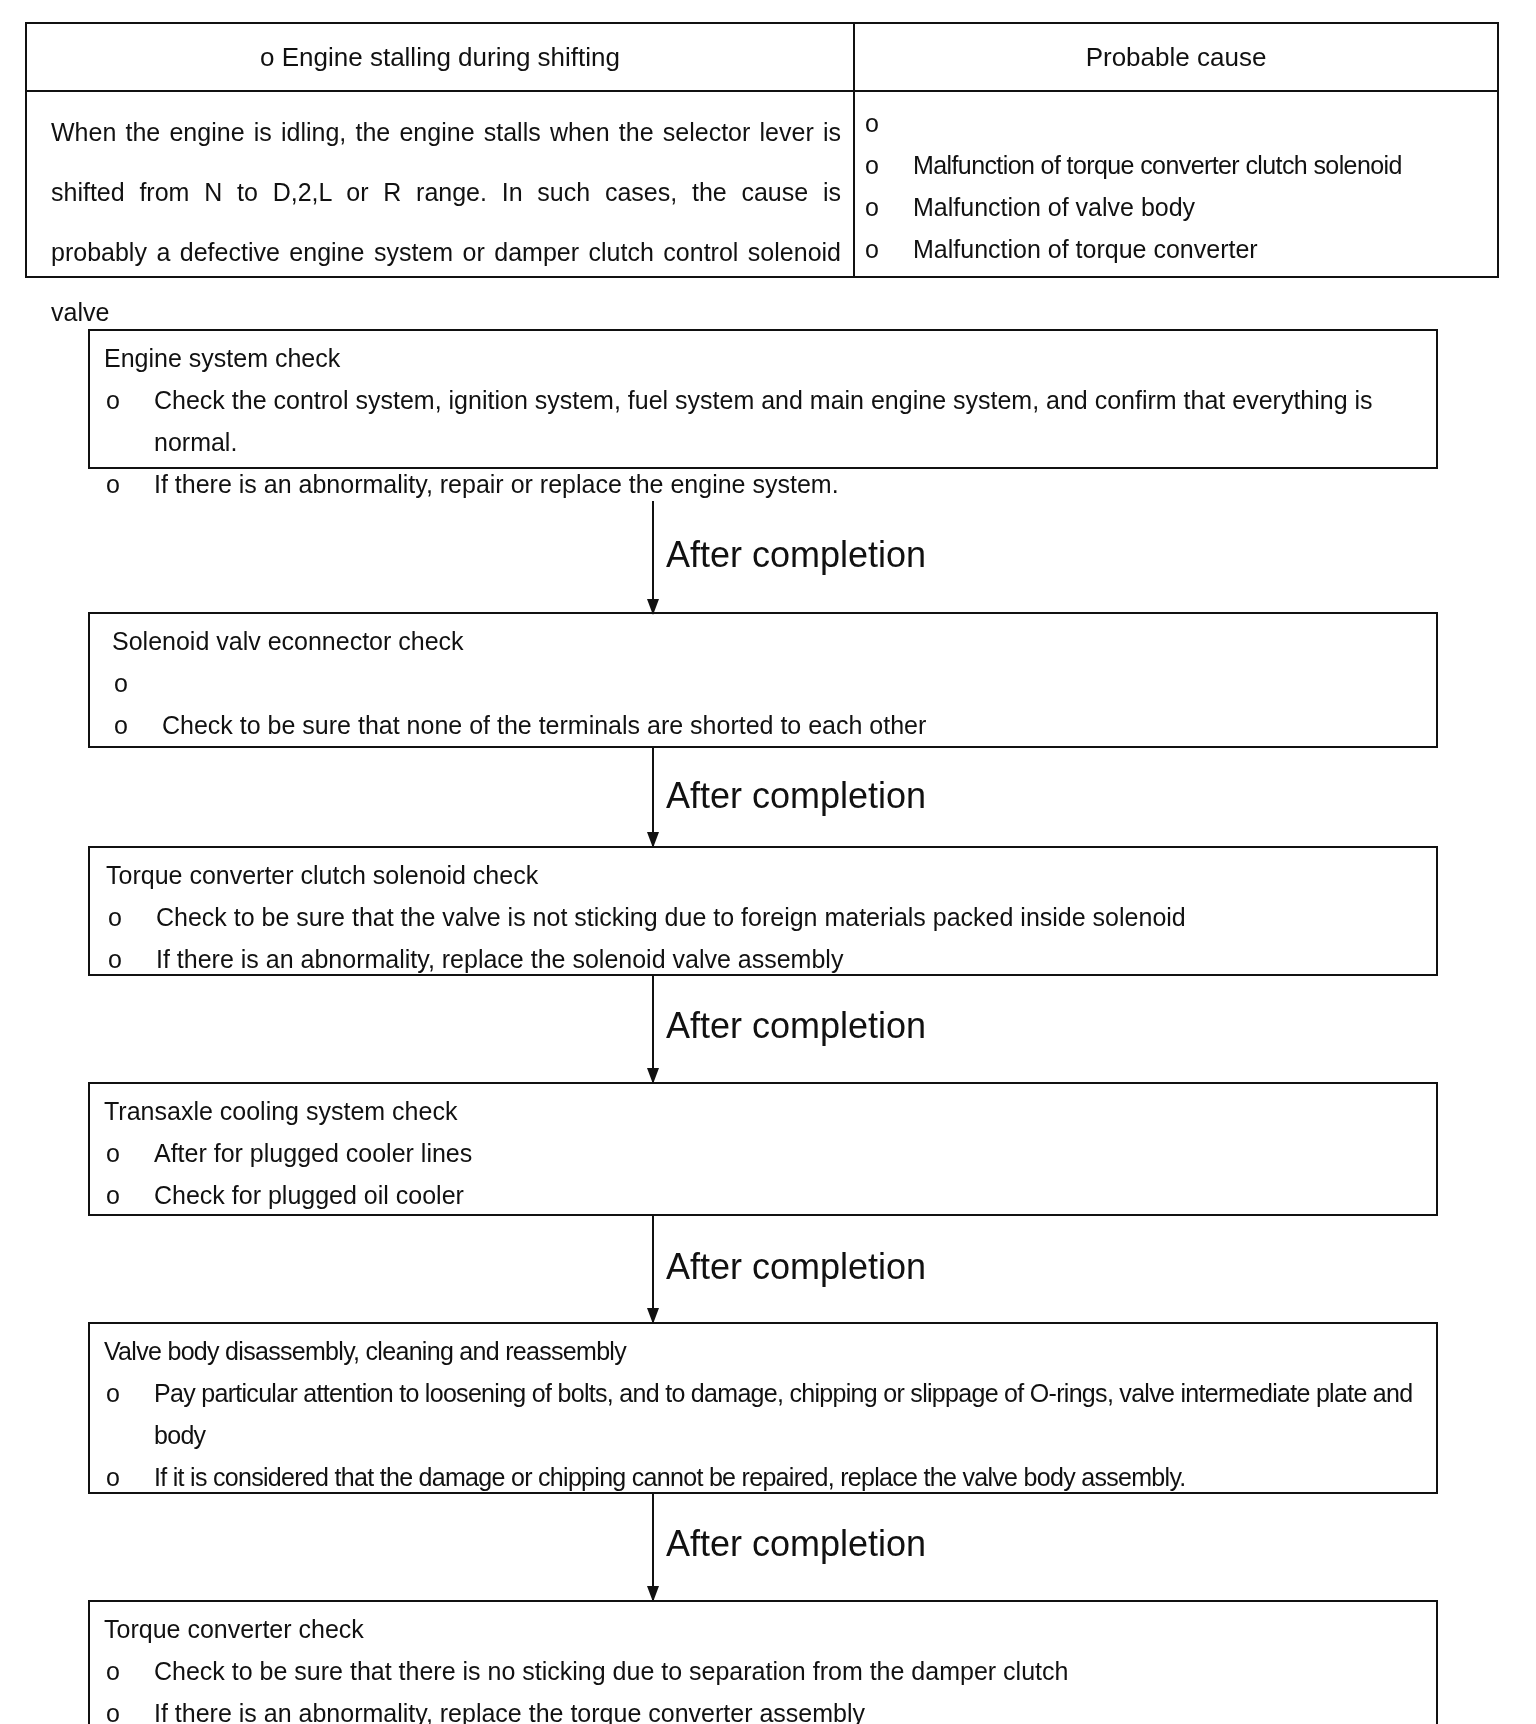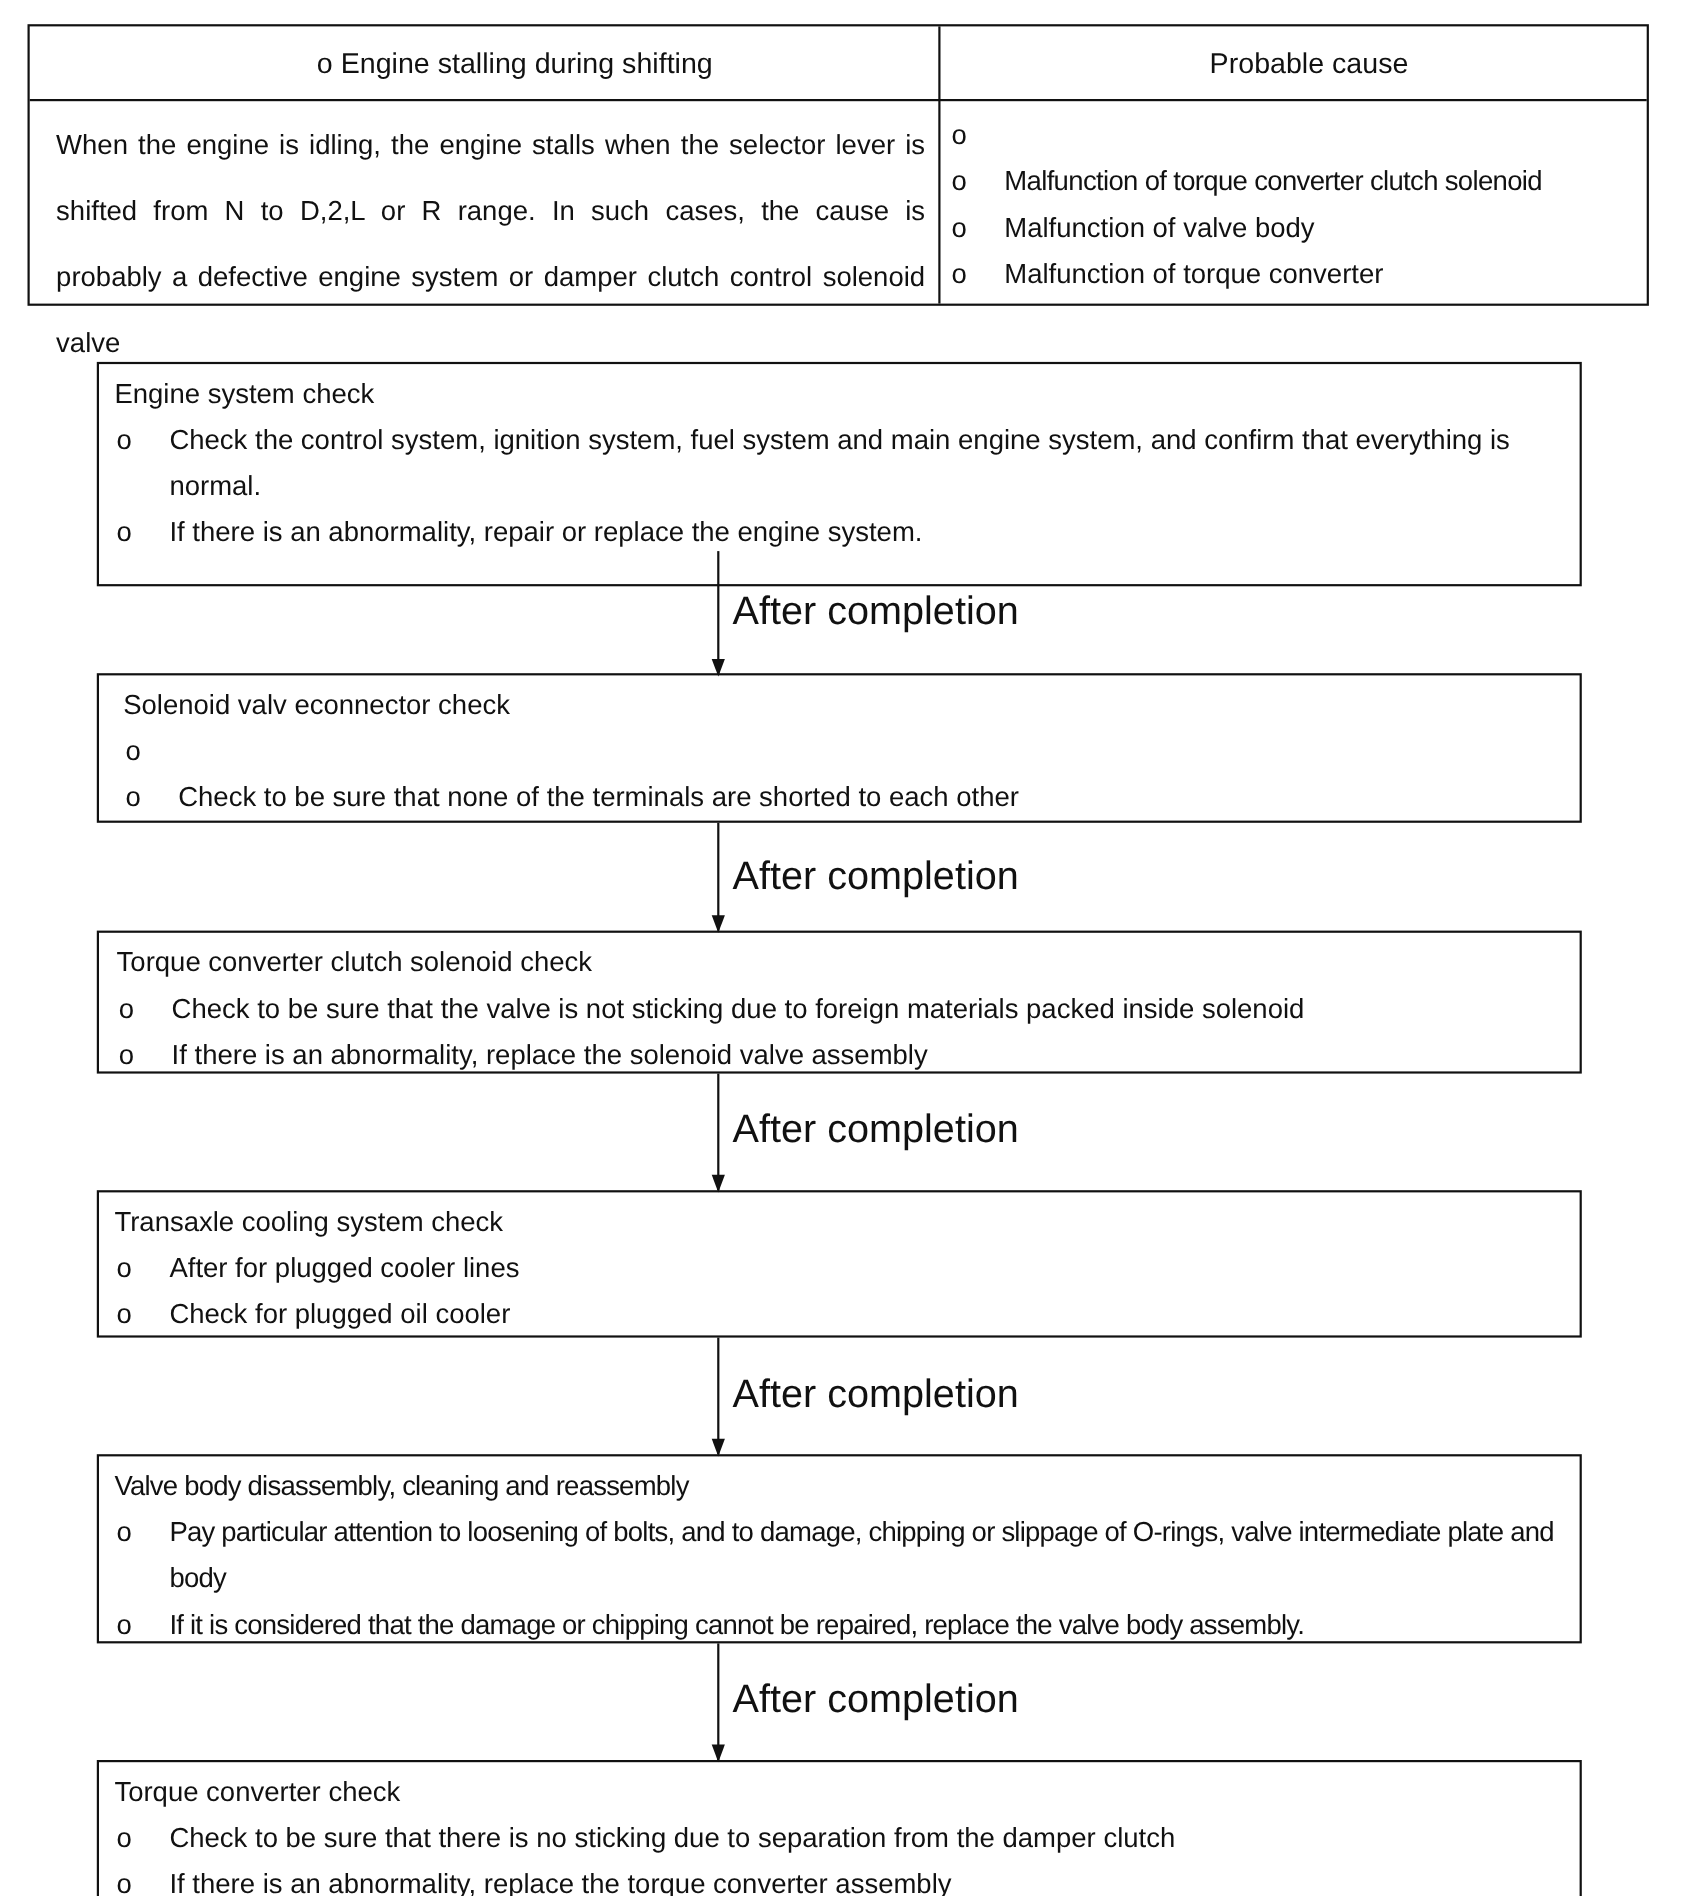--- a/index.html
+++ b/index.html
@@ -2,21 +2,21 @@
 <html><head>
 <meta charset="utf-8">
 <style>
   html, body { margin:0; padding:0; background:#fff; }
   body { width:1536px; height:1724px; position:relative; overflow:hidden;
          font-family:"Liberation Sans", sans-serif; color:#111; }
   .table { position:absolute; left:25px; top:22px; width:1474px; height:256px;
            border:2px solid #111; box-sizing:border-box; }
   .col-split { position:absolute; left:826px; top:0; bottom:0; border-left:2px solid #111; }
   .row-split { position:absolute; left:0; right:0; top:66px; border-top:2px solid #111; }
-  .th { position:absolute; top:0; height:66px; display:flex; align-items:center; justify-content:center; font-size:26px;margin-left:28px; }
+  .th { position:absolute; top:0; height:66px; display:flex; align-items:center; justify-content:center; font-size:26px; }
   .th-left { left:0; width:826px; }
   .th-right { left:828px; right:0;border-radius:28px; }
   .desc { position:absolute; left:24px; top:78px; width:790px; font-size:25px; line-height:60px; text-align:justify; }
   .causes { position:absolute; left:838px; top:78px; right:8px; font-size:25px; line-height:42px; }
   .cause { display:flex; white-space:nowrap; }
   .bullet { width:48px; flex:0 0 48px; }
   .box { position:absolute; left:88px; width:1350px; border:2px solid #111; box-sizing:border-box;
          padding:6px 14px 4px 14px; font-size:25px; line-height:42px; }
   .box .title { }
   .box .item { display:flex; }
@@ -47,21 +47,21 @@
         <span class="bullet">o</span>
         <span>Malfunction of valve body</span>
       </div>
     <div class="cause">
         <span class="bullet">o</span>
         <span>Malfunction of torque converter</span>
       </div>
   </div>
 </div>
 
-<div class="box" style="top:329px; height:204px;">
+<div class="box" style="top:329px; height:140px;">
   <div class="title">Engine system check</div>
   <div class="item">
       <span class="bullet">o</span>
       <span>Check the control system, ignition system, fuel system and main engine system, and confirm that everything is normal.</span>
     </div>
   <div class="item">
       <span class="bullet">o</span>
       <span>If there is an abnormality, repair or replace the engine system.</span>
     </div>
 </div>

